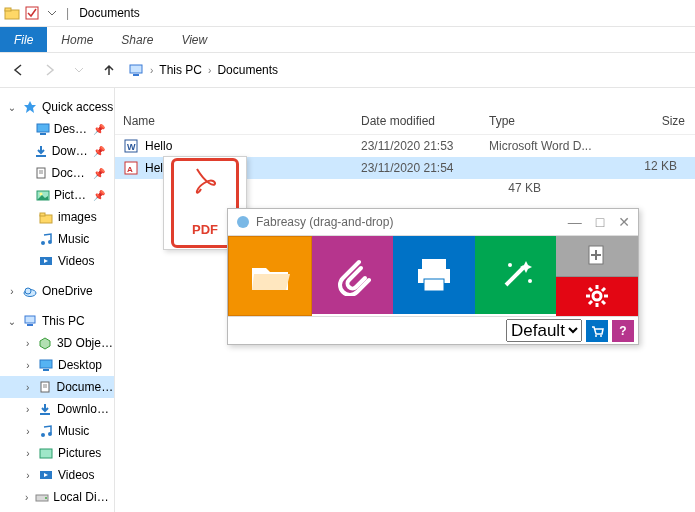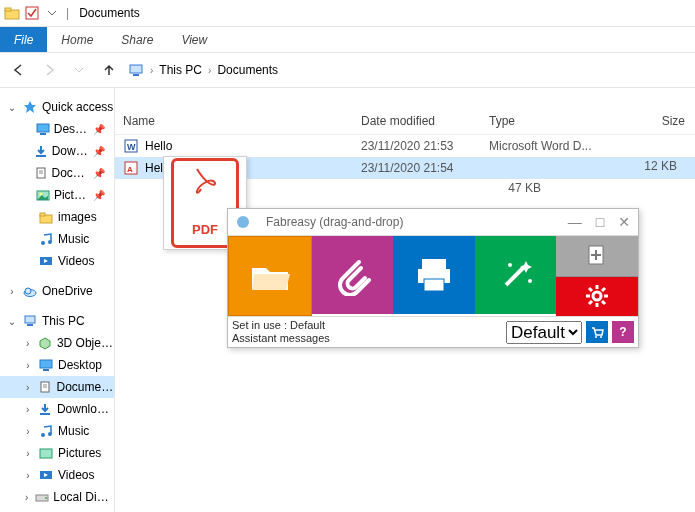--- a/index.html
+++ b/index.html
@@ -42,21 +42,21 @@
   .row .r-date { width: 120px; color: #555; padding-left: 8px; }
   .row .r-type { width: 128px; color: #555; padding-left: 8px; white-space: nowrap; overflow: hidden; text-overflow: ellipsis; }
   .row .r-size { width: 60px; text-align: right; color: #555; padding-right: 10px; margin-top: 40px; }
   .fileico { width: 16px; height: 16px; display:flex;align-items:center;justify-content:center; }
   
   .dragthumb { position: absolute; left: 48px; top: 68px; width: 82px; height: 92px; background: #fff; border: 1px solid #d0d0d0; box-shadow: 2px 2px 5px rgba(0,0,0,.15); display:flex;align-items:center;justify-content:center; }
   .dragthumb .inner { width: 62px; height: 72px; border: 3px solid #e03e2d; border-radius: 6px; display:flex;flex-direction:column;align-items:center;justify-content:space-between; padding: 4px 0 8px; }
   .dragthumb .pdfword { color:#e03e2d; font-weight:600; font-size:13px; }
   
   .fab { position: absolute; left: 112px; top: 120px; width: 410px; background: #fff; border: 1px solid #b9b9b9; box-shadow: 2px 2px 6px rgba(0,0,0,.2); }
-  .fab .fab-title { height: 26px; display:flex; align-items:center; padding: 0 8px; gap:16px; border-bottom:1px solid #dcdcdc; }
+  .fab .fab-title { height: 26px; display:flex; align-items:center; padding: 0 8px; gap:6px; border-bottom:1px solid #dcdcdc; }
   .fab .fab-title .txt { color:#666; }
   .fab .winbtns { margin-left:auto; display:flex; gap:14px; color:#888; font-size:14px; }
   .fab .tiles { display:flex; }
   .fab .tile { width:82px; height:78px; display:flex; align-items:center; justify-content:center; }
   .fab .tile.orange { background:#f39200; border:1px solid #d87a00;}
   .fab .tile.magenta { background:#b6358d; }
   .fab .tile.blue { background:#0072c6; }
   .fab .tile.green { background:#00a651; }
   .fab .smallcol { width:82px; display:flex; flex-direction:column; }
   .fab .smalltile { flex:1; display:flex;align-items:center;justify-content:center; }
@@ -442,24 +442,20 @@
                   <line x1="5" y1="5" x2="8" y2="8"></line>
                   <line x1="18" y1="18" x2="21" y2="21"></line>
                   <line x1="5" y1="21" x2="8" y2="18"></line>
                   <line x1="18" y1="8" x2="21" y2="5"></line>
                 </g>
               </svg>
             </div>
         </div>
       </div>
       <div class="footer">
-        <div class="status">
-          <div>Set in use : Default</div>
-          <div>Assistant messages</div>
-        </div>
         <select><option>Default</option></select>
         <div class="fb cart">
             <svg width="14" height="14">
               <path d="M2 3 L4 3 L6 10 L12 10 L13 5 L5 5" stroke="#fff" fill="none" stroke-width="1.5"></path>
               <circle cx="6" cy="12" r="1" fill="#fff"></circle>
               <circle cx="11" cy="12" r="1" fill="#fff"></circle>
             </svg>
           </div>
         <div class="fb help">?</div>
       </div>

